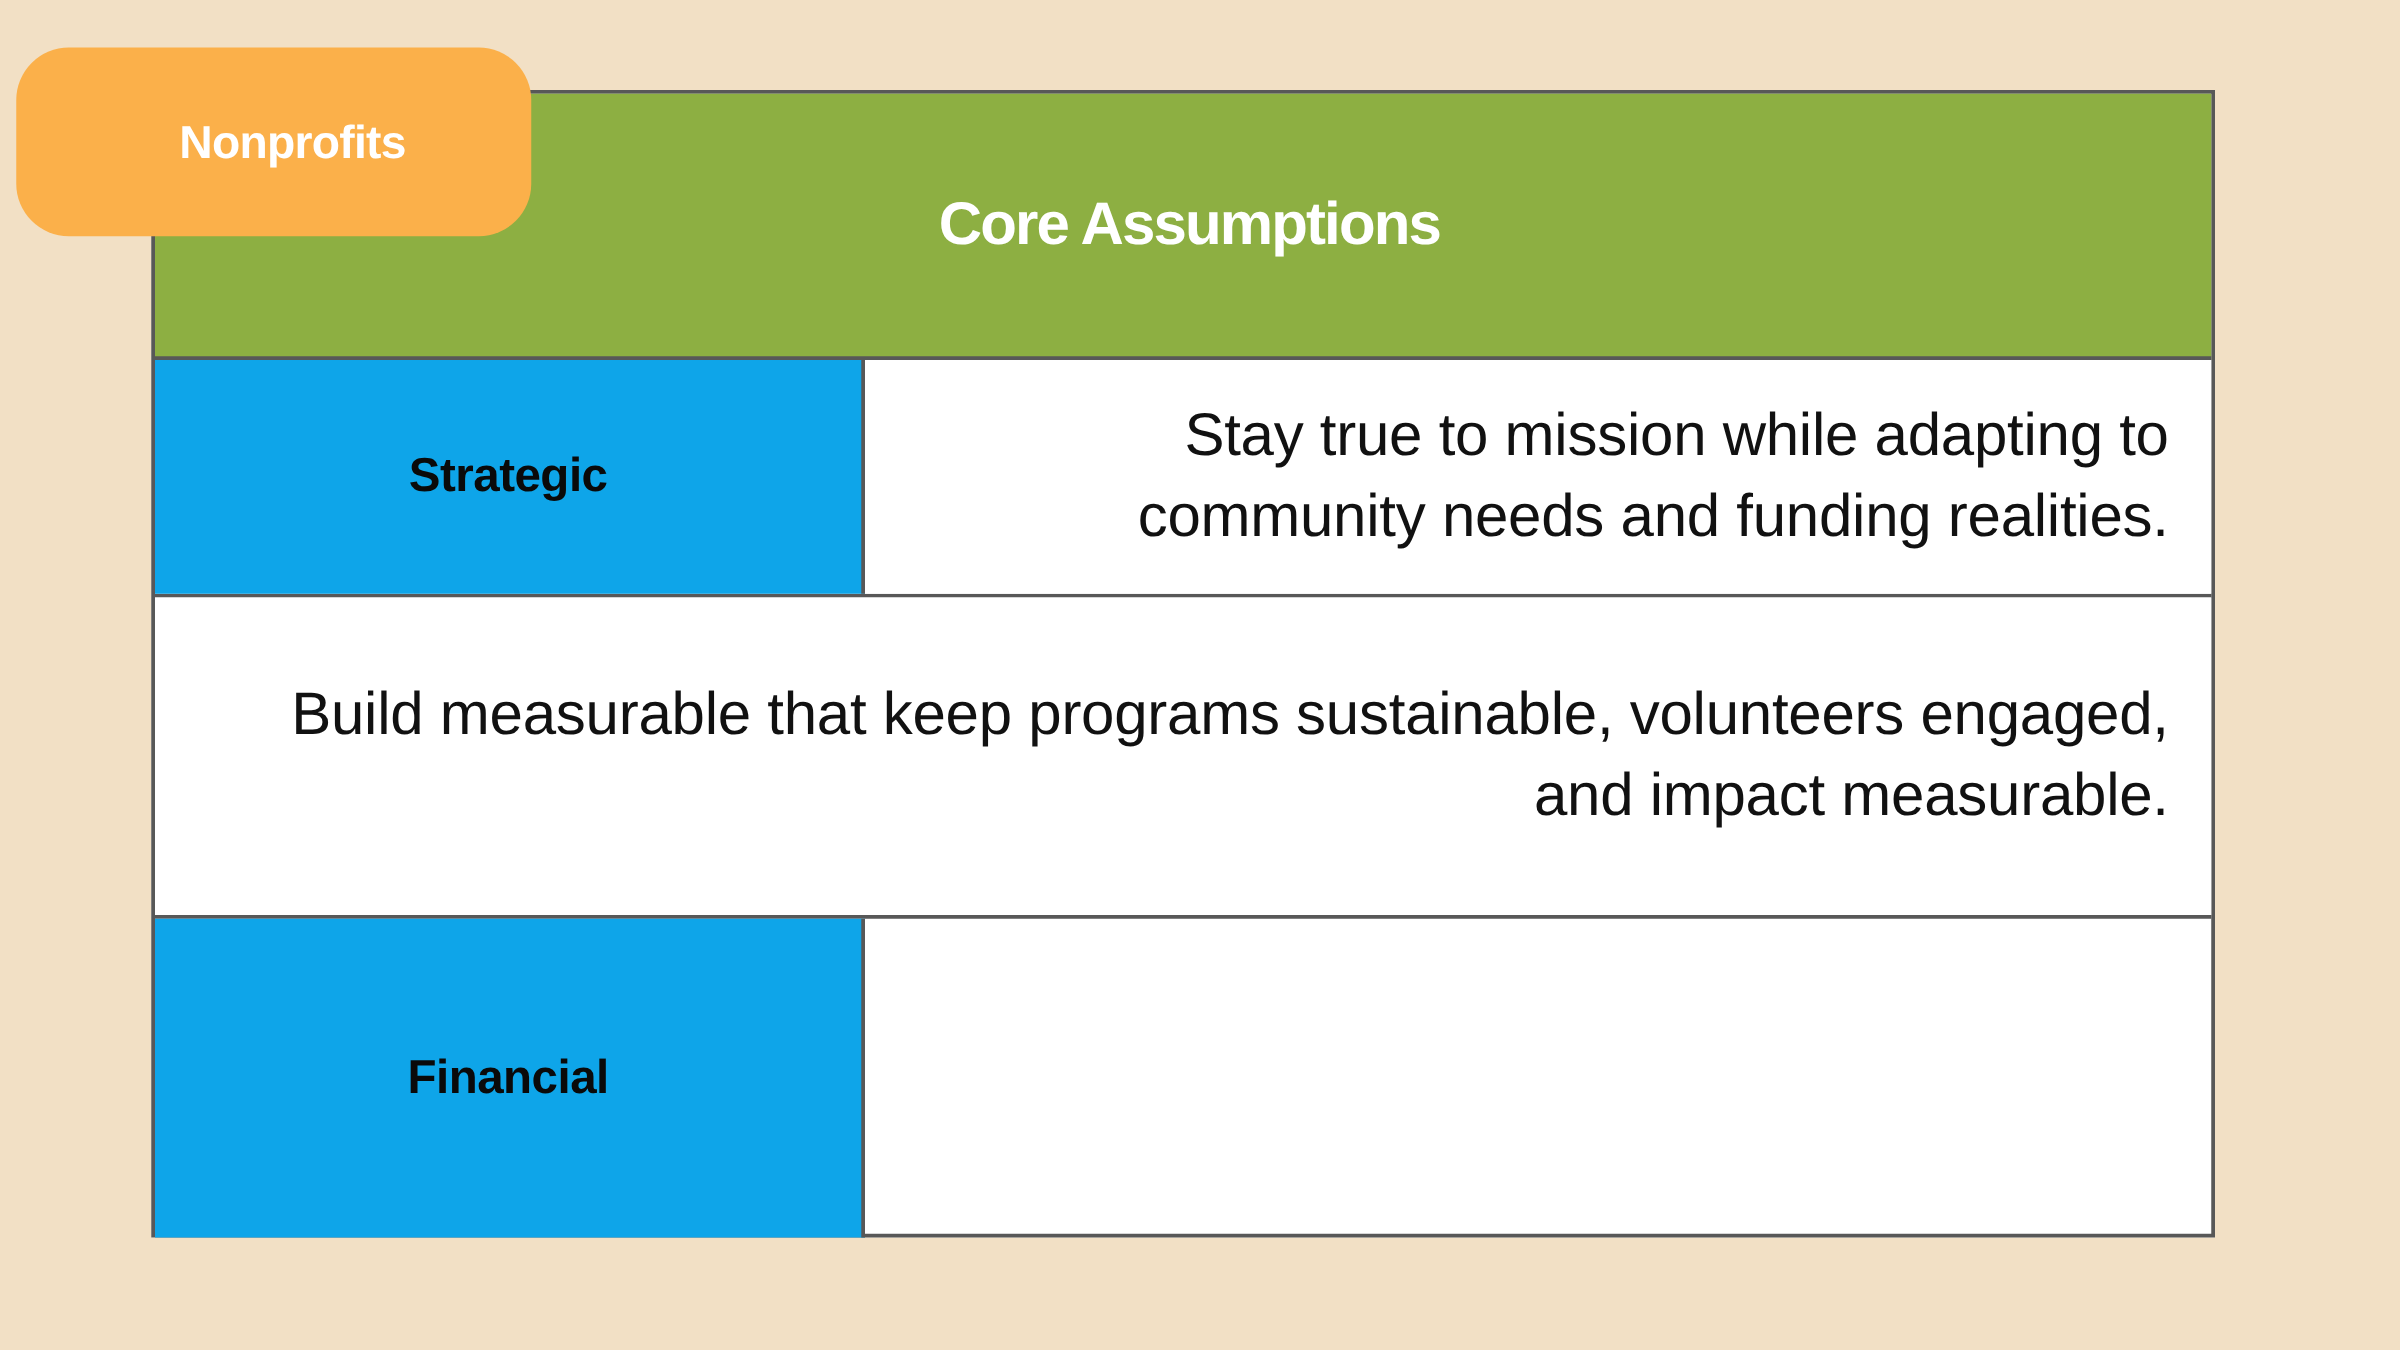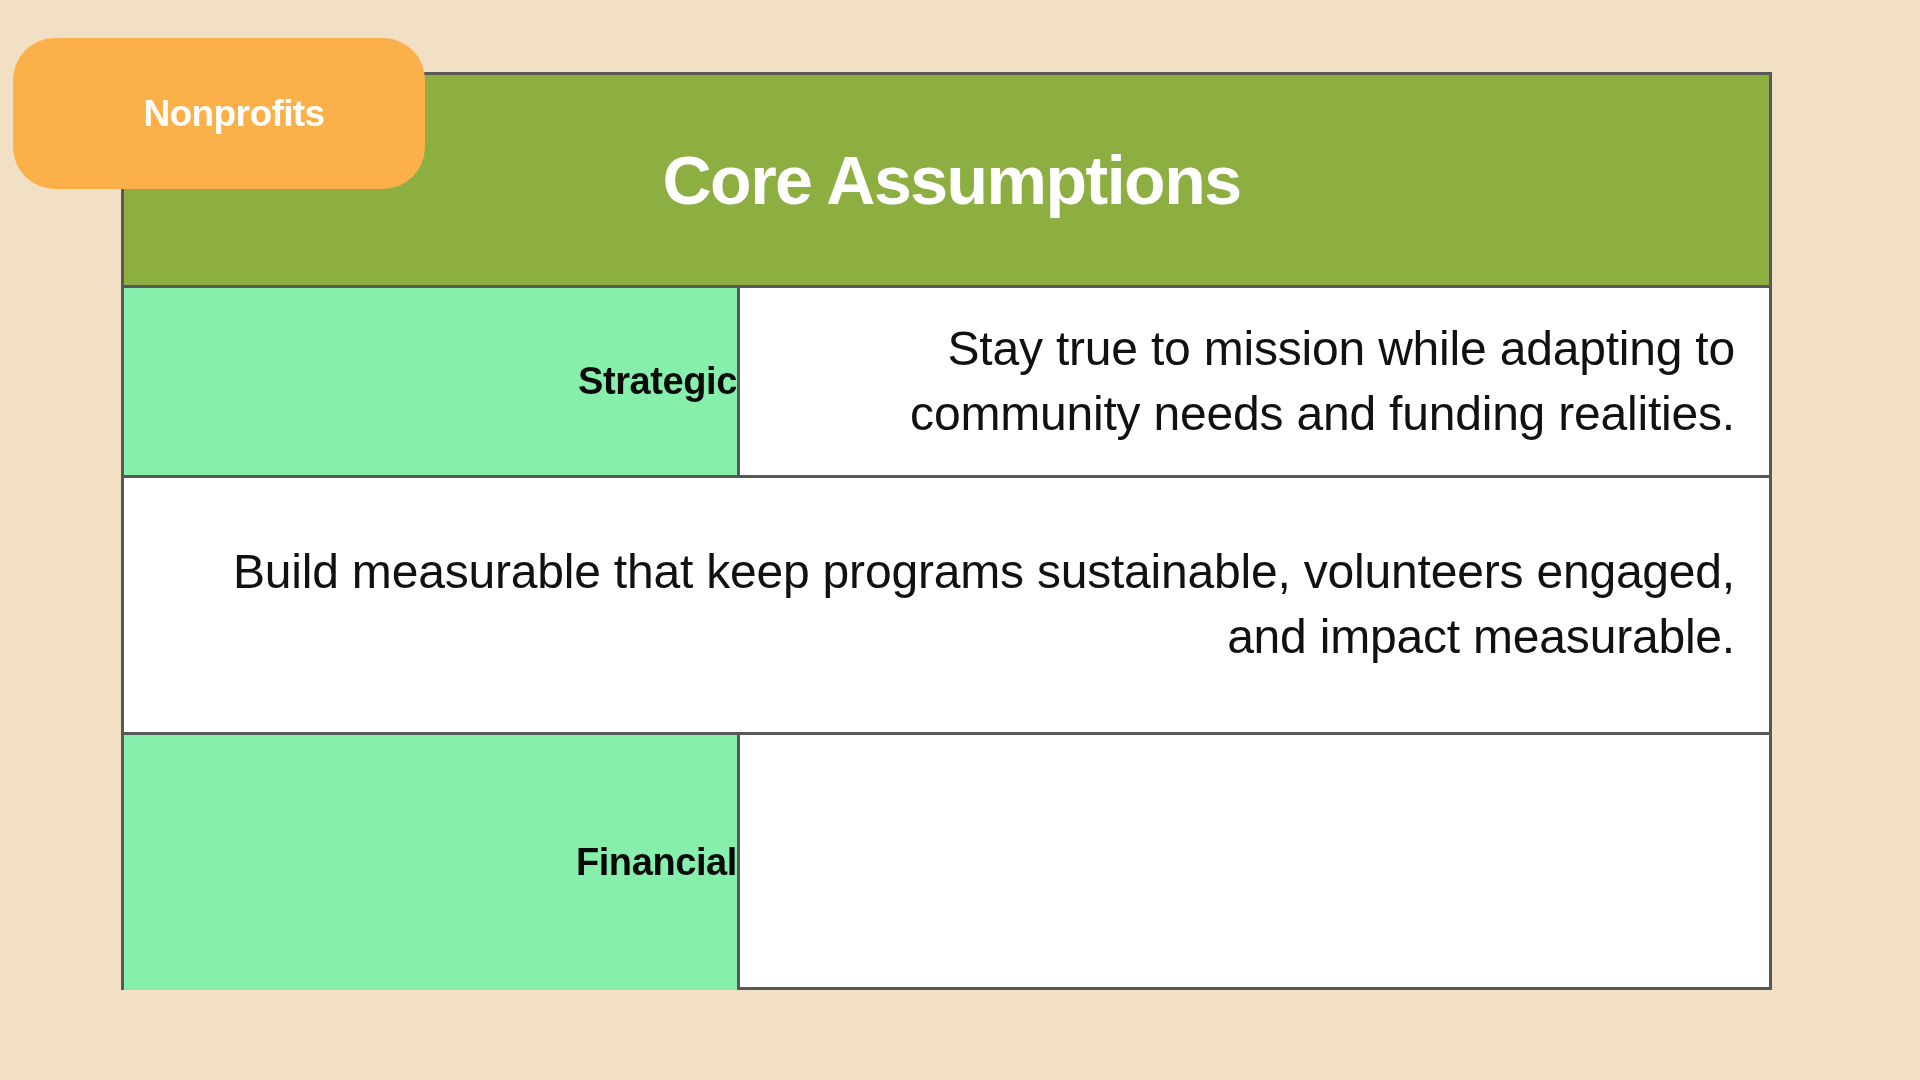--- a/index.html
+++ b/index.html
@@ -40,21 +40,21 @@
     flex: none;
     background: #8daf42;
     border-bottom: 3px solid #585858;
     display: flex;
     align-items: center;
     justify-content: center;
     box-sizing: border-box;
   }
   .table-title {
     color: #ffffff;
-    font-size: 68px;
+    font-size: 48px;
     font-weight: bold;
     letter-spacing: -1.5px;
     line-height: 1;
     text-align: center;
     white-space: nowrap;
     padding-left: 10px;
   }
 
   .table-body {
     flex: 1 1 auto;
@@ -68,28 +68,28 @@
     border-bottom: 3px solid #585858;
     box-sizing: border-box;
   }
   .trow:last-child { border-bottom: none; }
 
   .trow.r1 { height: 190px; }
   .trow.r2 { height: 257px; }
   .trow.r3 { height: 255px; }
 
   .cell-label {
-    width: 616px;
+    width: 568px;
     flex: none;
-    background: #86efac;
+    background: #0ea5e9;
     border-right: 3px solid #585858;
     box-sizing: border-box;
     display: flex;
     align-items: center;
-    justify-content: flex-end;
+    justify-content: center;
     text-align: center;
   }
   .cell-label span {
     font-size: 38px;
     font-weight: bold;
     color: #0a0a0a;
     letter-spacing: -0.4px;
     line-height: 1.1;
   }
 

